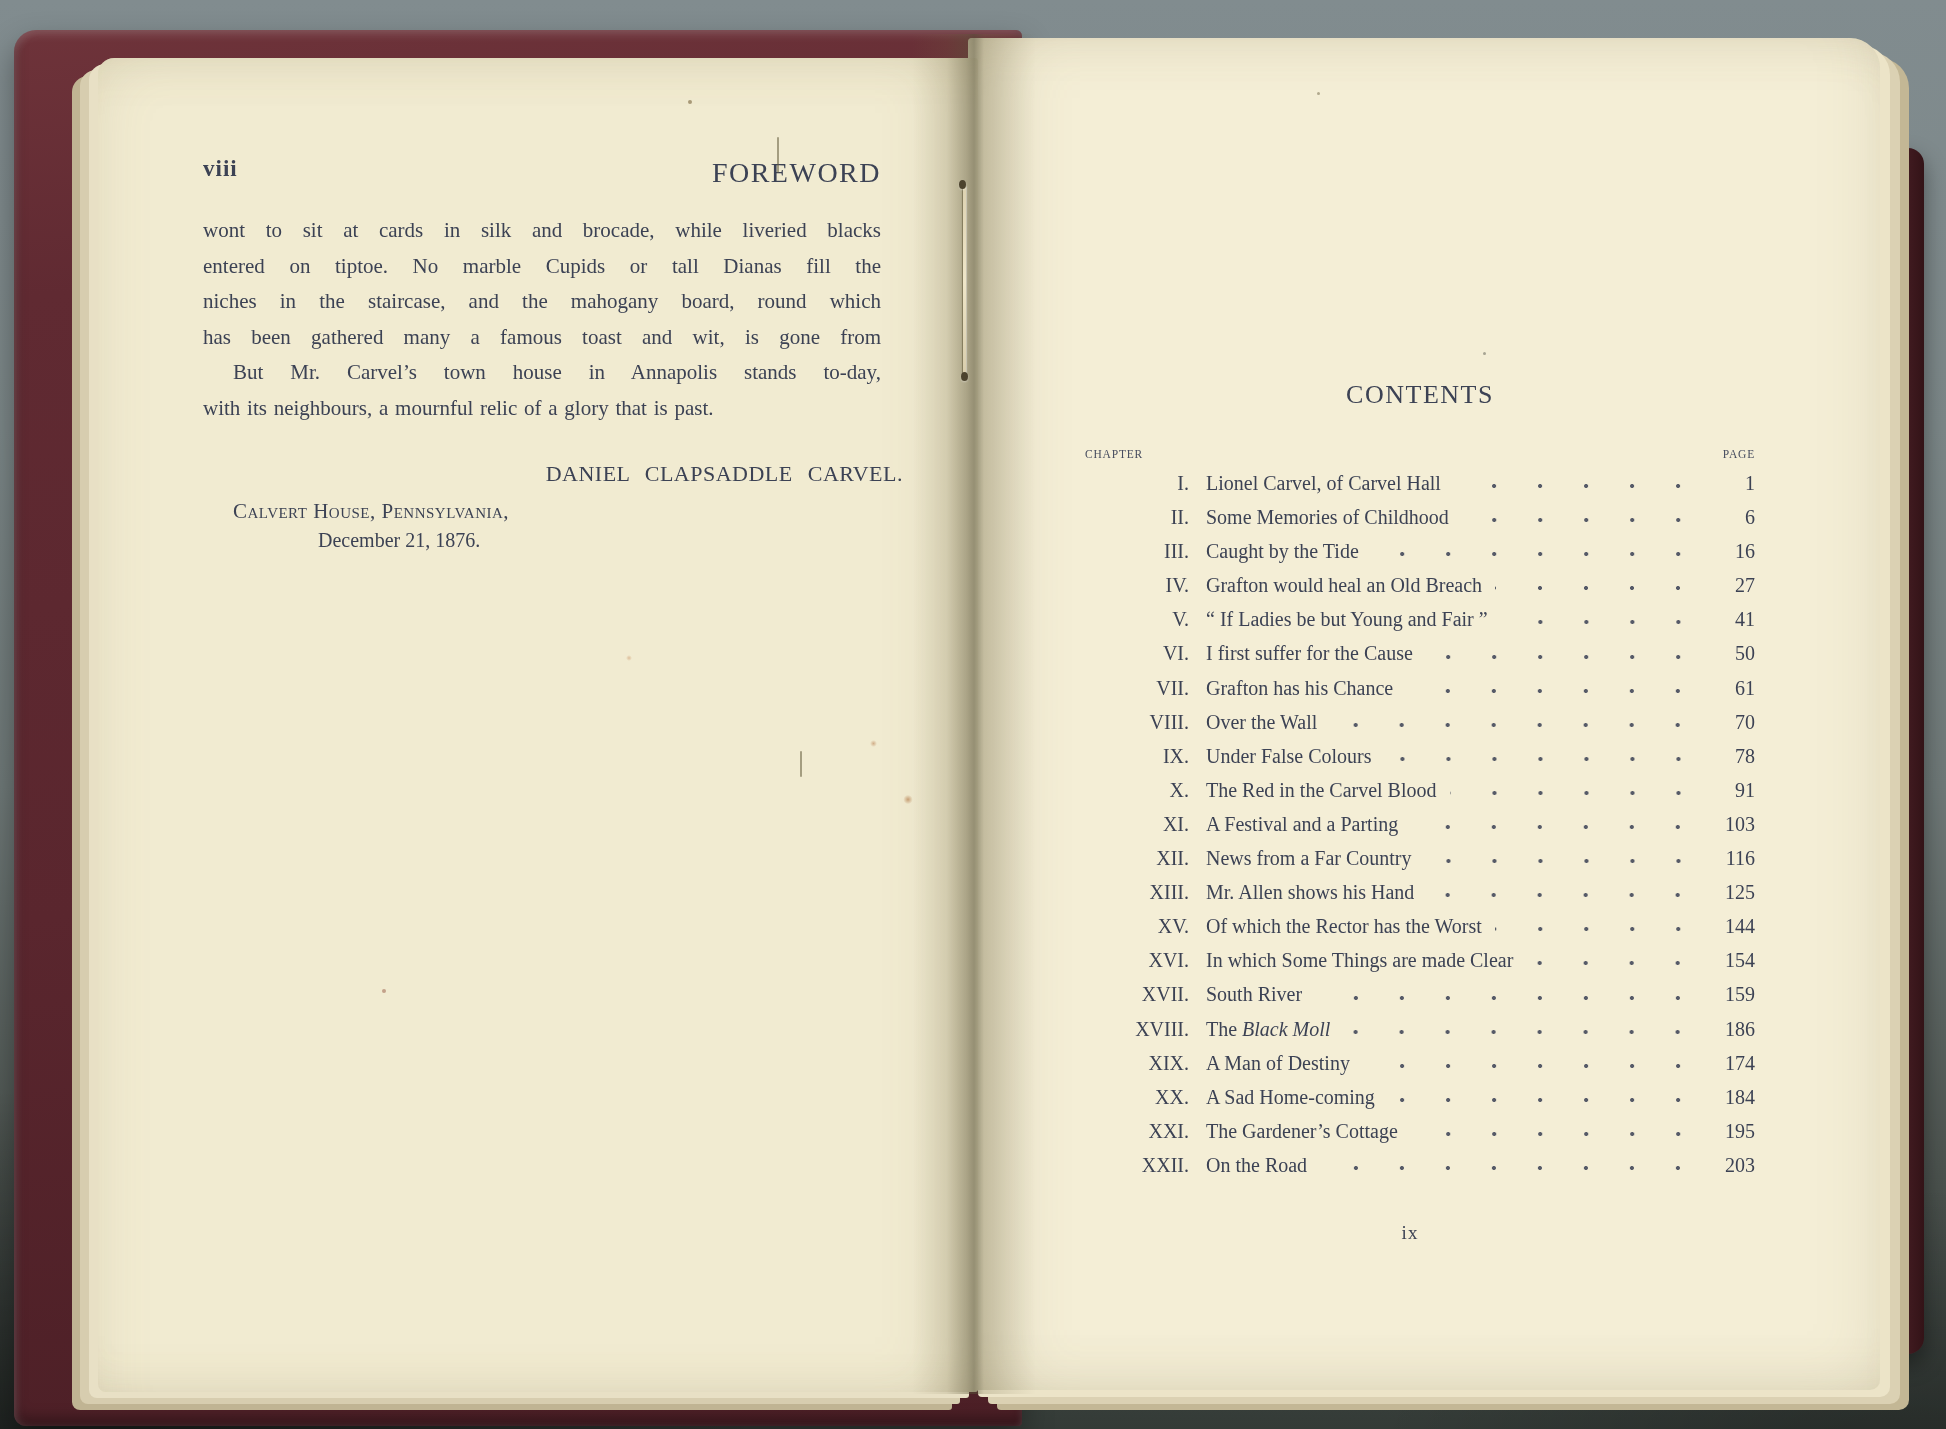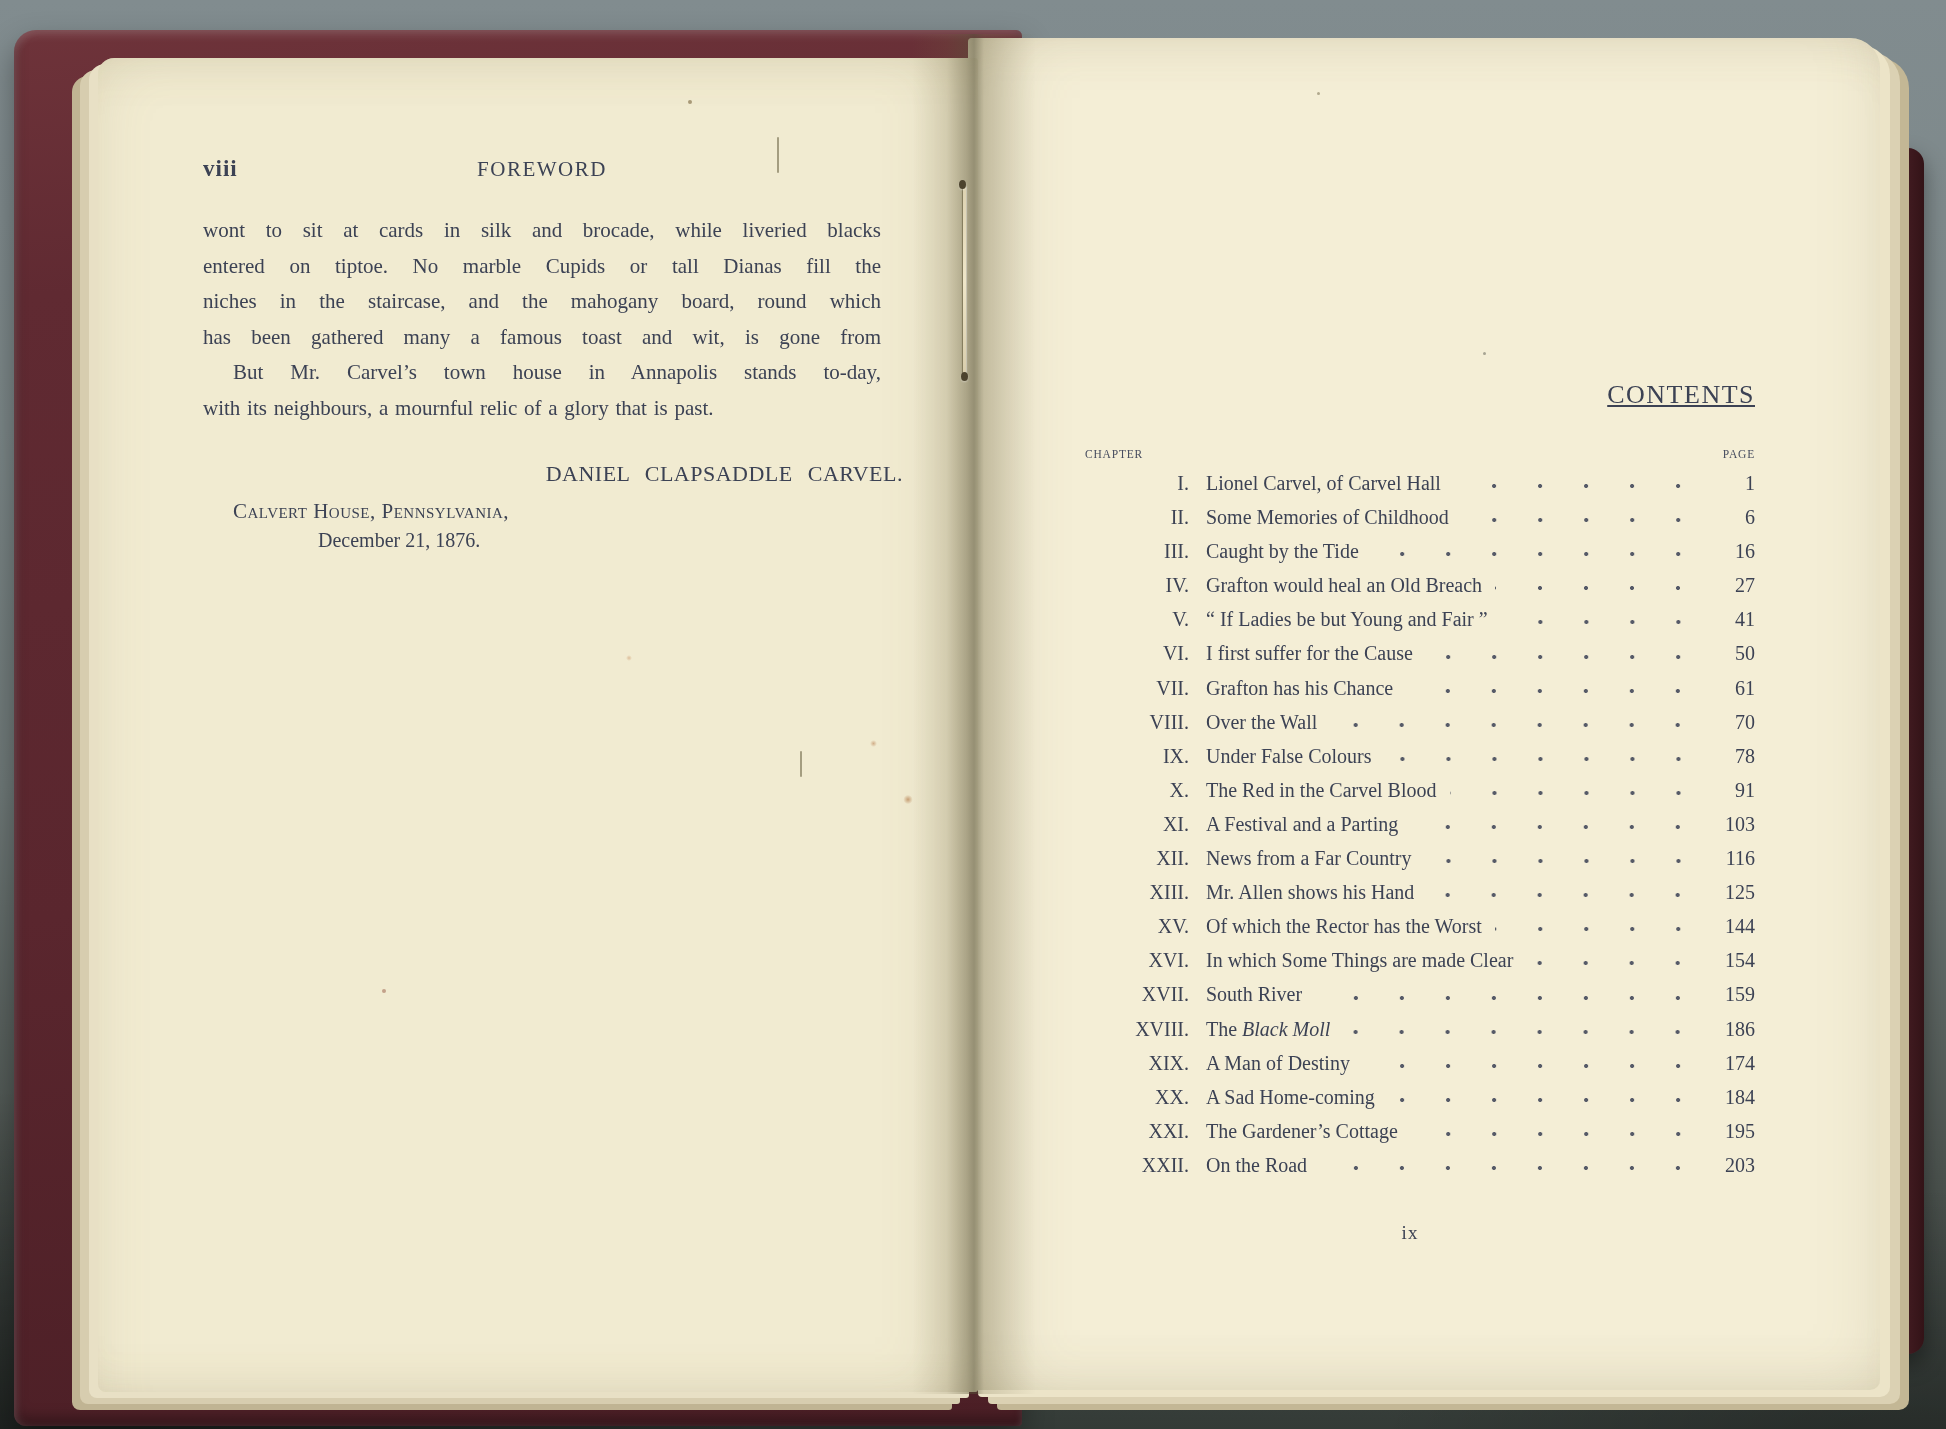--- a/index.html
+++ b/index.html
@@ -39,36 +39,36 @@
     background:linear-gradient(#ddd2b1,#efe6c8 50%,#d8cdac);border-radius:2px;
     box-shadow:-1px 0 1px rgba(90,80,48,.55), 1px 0 1px rgba(255,255,255,.4);}
   .stitch-hole{position:absolute;width:7px;height:9px;border-radius:50%;background:#4c432e;
     box-shadow:0 1px 2px rgba(255,255,255,.35);}
   .crease-mark{position:absolute;width:2px;background:rgba(100,92,62,.55);border-radius:2px;}
   .spot{position:absolute;border-radius:50%;pointer-events:none;}
 
   
   .lp-folio{position:absolute;left:105px;top:98px;font-size:23px;font-weight:bold;
     letter-spacing:1px;}
-  .lp-head{position:absolute;left:105px;top:99px;width:678px;text-align:center;
-    font-size:21px;letter-spacing:1.5px;}
+  .lp-head{position:absolute;left:105px;top:99px;width:678px;text-align:right;
+    font-size:28px;letter-spacing:1.5px;}
   .lp-body{position:absolute;left:105px;top:155px;width:678px;font-size:21px;
     line-height:35.6px;word-spacing:1.5px;}
   .bodyline{text-align:justify;text-align-last:justify;white-space:normal;}
   .bodyline.lastline{text-align-last:left;}
   .bodyline.indented{text-indent:30px;}
   .lp-signature{position:absolute;left:105px;top:403px;width:700px;text-align:right;
     font-size:22px;letter-spacing:.5px;word-spacing:9px;}
   .lp-place{position:absolute;left:135px;top:441px;font-size:21px;
     font-variant:small-caps;letter-spacing:.5px;}
   .lp-date{position:absolute;left:220px;top:471px;font-size:20px;}
 
   
-  .rp-title{position:absolute;left:117px;top:342px;width:670px;text-align:right;
-    font-size:26px;letter-spacing:1.5px;text-decoration:underline;}
+  .rp-title{position:absolute;left:117px;top:342px;width:670px;text-align:center;
+    font-size:26px;letter-spacing:1.5px;}
   .rp-colheads{position:absolute;left:117px;top:410px;width:670px;display:flex;
     justify-content:space-between;font-size:11.5px;letter-spacing:.8px;color:#454b5e;gap:16px;}
   .rp-table{position:absolute;left:117px;top:428px;width:670px;font-size:20px;}
   .toc-row{display:flex;height:34.1px;line-height:34.1px;align-items:stretch;}
   .toc-num{width:104px;text-align:right;flex:none;}
   .toc-title{margin-left:17px;white-space:nowrap;flex:none;}
   .toc-leader{flex:1;margin:0 8px 0 13px;
     background-image:radial-gradient(circle, rgba(58,64,84,.85) 1.7px, rgba(58,64,84,0) 2.3px);
     background-size:46px 12px;background-repeat:repeat-x;
     background-position:right bottom 8px;}

